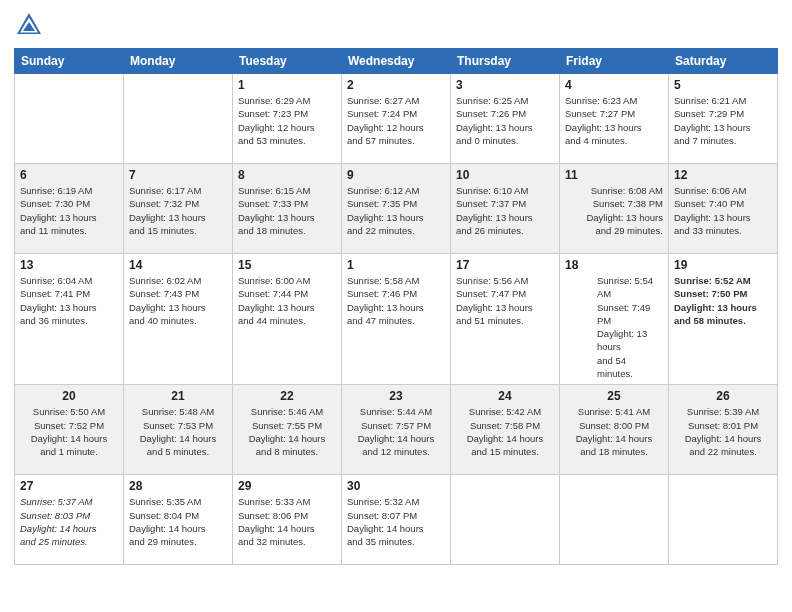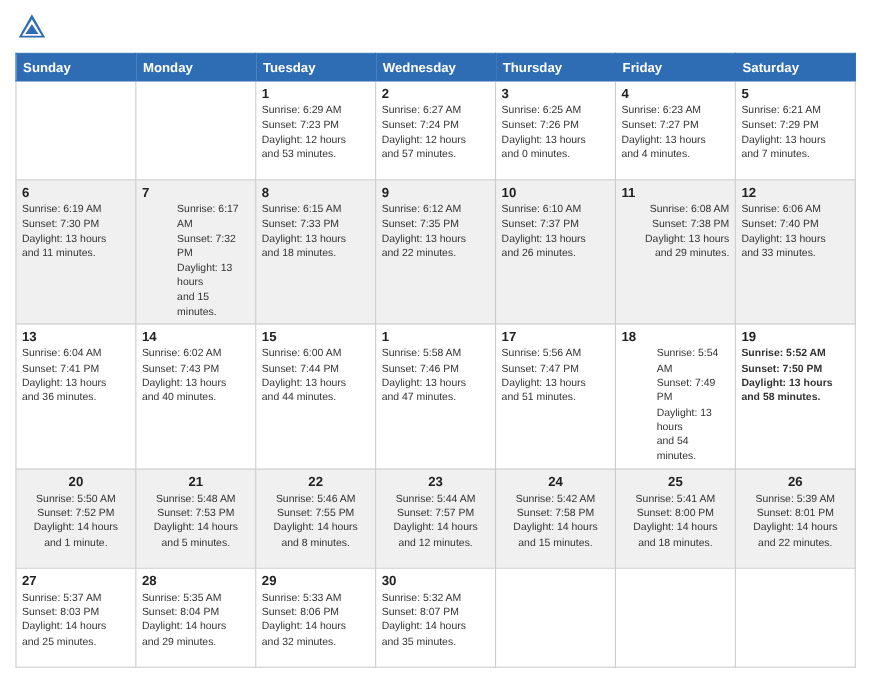--- a/index.html
+++ b/index.html
@@ -168,21 +168,21 @@
         <tr style="background: rgb(240, 240, 240);">
           <td style="background: rgb(240, 240, 240);">
             <span class="day-num">6</span>
             <div class="day-info" style="white-space: pre-line;">Sunrise: 6:19 AM
 Sunset: 7:30 PM
 Daylight: 13 hours
 and 11 minutes.</div>
           </td>
           <td style="background: rgb(240, 240, 240);">
             <span class="day-num">7</span>
-            <div class="day-info" style="white-space: pre-line; margin-left: 32px;">Sunrise: 6:17 AM
+            <div class="day-info" style="white-space: pre-line;">Sunrise: 6:17 AM
 Sunset: 7:32 PM
 Daylight: 13 hours
 and 15 minutes.</div>
           </td>
           <td style="background: rgb(240, 240, 240);">
             <span class="day-num">8</span>
             <div class="day-info" style="white-space: pre-line;">Sunrise: 6:15 AM
 Sunset: 7:33 PM
 Daylight: 13 hours
 and 18 minutes.</div>
@@ -314,21 +314,21 @@
             <span class="day-num">26</span>
             <div class="day-info" style="white-space: pre-line;">Sunrise: 5:39 AM
 Sunset: 8:01 PM
 Daylight: 14 hours
 and 22 minutes.</div>
           </td>
         </tr>
         <tr>
           <td>
             <span class="day-num">27</span>
-            <div class="day-info" style="white-space: pre-line;">Sunrise: 5:37 AM
+            <div class="day-info" style="white-space: pre-line; font-style: italic;">Sunrise: 5:37 AM
 Sunset: 8:03 PM
 Daylight: 14 hours
 and 25 minutes.</div>
           </td>
           <td>
             <span class="day-num">28</span>
             <div class="day-info" style="white-space: pre-line;">Sunrise: 5:35 AM
 Sunset: 8:04 PM
 Daylight: 14 hours
 and 29 minutes.</div>

